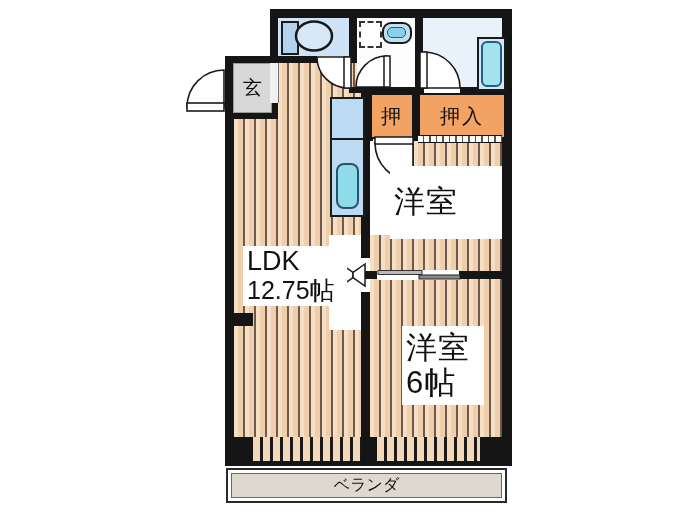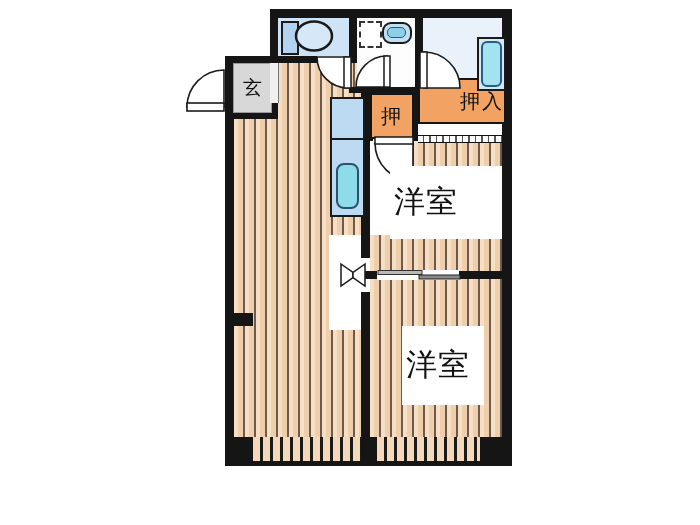--- a/index.html
+++ b/index.html
@@ -74,21 +74,21 @@
   <div class="wall" style="left:480px;top:437px;width:32px;height:26px;"></div>
 
   <div class="genkan" style="left:233px;top:63px;width:37px;height:48px;">
     <span>玄</span>
   </div>
   <div class="abs" style="left:270px;top:63px;width:8px;height:40px;background:#f0f0f0;border-right:1px solid #777;"></div>
 
   <div class="closet" style="left:370px;top:93px;width:40px;height:42px;">
     <span>押</span>
   </div>
-  <div class="closet" style="left:418px;top:78px;width:84px;height:42px;justify-content:flex-end;">
+  <div class="closet" style="left:418px;top:93px;width:84px;height:42px;">
     <span>押入</span>
   </div>
   <div class="closet-front" style="left:418px;top:135px;width:84px;height:6px;"></div>
 
   <div class="fixture" style="left:281px;top:21px;width:14px;height:30px;background:#b3d2ee;"></div>
   <div class="fixture" style="left:359px;top:21px;width:19px;height:23px;border:2px dashed #333;background:#fff;"></div>
   <div class="fixture" style="left:382px;top:22px;width:26px;height:18px;border-radius:9px;background:#bfe0f3;">
     <div class="abs" style="left:3px;top:3px;width:17px;height:9px;border-radius:5px;background:#8ecfe8;border:1px solid #2a5a7a;"></div>
   </div>
   <div class="fixture" style="left:477px;top:37px;width:25px;height:50px;background:#d2eaf6;">
@@ -119,21 +119,31 @@
     <rect x="375" y="137" width="38" height="7" fill="#ffffff" stroke="#1a1a1a" stroke-width="1.5"></rect>
 
     <polygon points="341,264 353,272.5 353,277.5 341,286" fill="#ffffff" stroke="#1a1a1a" stroke-width="1.5"></polygon>
     <polygon points="365,264 353,272.5 353,277.5 365,286" fill="#ffffff" stroke="#1a1a1a" stroke-width="1.5"></polygon>
 
     <rect x="377" y="270" width="82" height="10" fill="#ffffff"></rect>
     <rect x="378" y="270.5" width="44" height="4" fill="#b9b9b9" stroke="#333" stroke-width="1"></rect>
     <rect x="419" y="275" width="41" height="4" fill="#8a8a8a" stroke="#222" stroke-width="1"></rect>
   </svg>
 
+  <div class="label-box" style="left:243px;top:246px;width:96px;height:56px;">
+    <span class="ldk-label">LDK</span>
+    <span class="ldk-label2">12.75帖</span>
+  </div>
   <div class="label-box" style="left:390px;top:166px;width:104px;height:69px;">
     <span class="room-label">洋室</span>
   </div>
   <div class="label-box" style="left:402px;top:326px;width:74px;height:75px;">
     <span class="room-label">洋室</span>
+    <span class="room-label">6帖</span>
   </div>
 
+  <div class="veranda-outer" style="left:226px;top:468px;width:281px;height:35px;box-sizing:border-box;">
+    <div class="veranda-inner">
+      <span>ベランダ</span>
+    </div>
+  </div>
 
 </div>
 
 </body></html>

